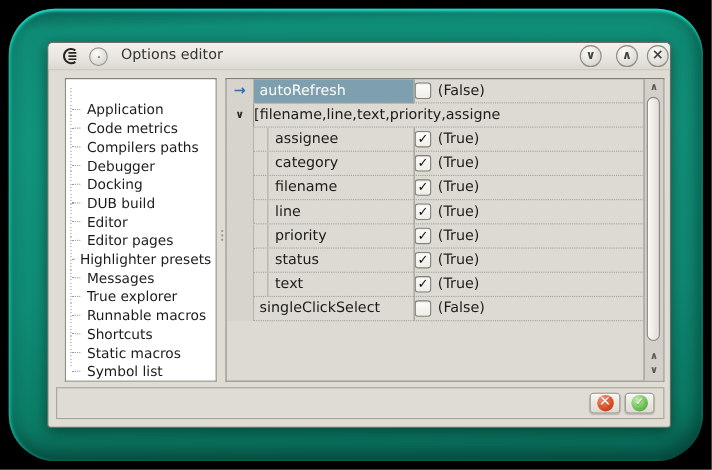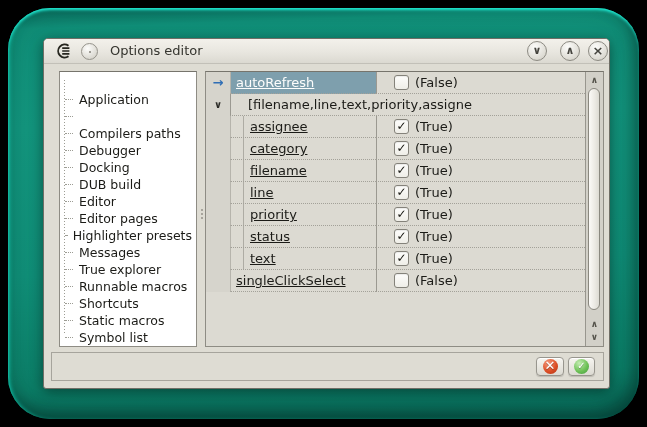--- a/index.html
+++ b/index.html
@@ -67,26 +67,26 @@
   .rows{position:absolute;left:0;top:0;right:18px;bottom:0;overflow:hidden;}
   .grow{display:flex;height:22px;}
   .g-gut{width:24px;background:#d6d4cc;position:relative;flex:none;}
   .g-arrow,.g-chev{display:none;position:absolute;left:4px;top:0;width:16px;height:22px;
     text-align:center;line-height:21px;}
   .g-arrow{color:#2f6eb5;font-weight:bold;font-size:13px;}
   .g-chev{color:#2c2c28;font-size:10px;font-weight:bold;}
   .grow[data-g="arrow"] .g-arrow{display:block;}
   .grow[data-g="chevron"] .g-chev{display:block;}
   .g-name{width:146px;flex:none;display:flex;align-items:center;box-sizing:border-box;
-    border-left:1px solid #b6b4ac;border-bottom:1px dotted #a3a199;font-size:13px;color:#1b1b17;overflow:hidden;text-decoration:underline;}
+    border-left:1px solid #b6b4ac;border-bottom:1px dotted #a3a199;font-size:13px;color:#1b1b17;overflow:hidden;}
   .grow.lvl0 .g-name{padding-left:5px;}
   .guide{display:none;}
   .grow.lvl1 .guide{display:block;width:0;align-self:stretch;border-left:1px solid #aeaca4;margin-left:12px;margin-right:6px;}
   .grow.sel .g-name{background:#7e9fad;color:#fdfdfc;}
-  .g-val{flex:1;display:flex;align-items:center;box-sizing:border-box;padding-left:17px;
+  .g-val{flex:1;display:flex;align-items:center;box-sizing:border-box;padding-left:0;
     border-left:1px solid #9b9991;border-bottom:1px dotted #a3a199;overflow:hidden;}
   .cb{width:15px;height:15px;border:1px solid #84827a;border-radius:3px;box-sizing:border-box;
     background:linear-gradient(180deg,#fdfdfb,#efeee8);flex:none;margin-right:6px;
     text-align:center;line-height:13px;font-size:12px;font-weight:bold;color:#14140f;
     box-shadow:inset 0 1px 1px rgba(0,0,0,.07);}
   .vt{font-size:13px;color:#1b1b17;white-space:nowrap;overflow:hidden;}
   
   .vscroll{position:absolute;right:0;top:0;bottom:0;width:18px;background:#d2d0c8;
     border-left:1px solid #98968e;box-sizing:border-box;}
   .sc-btn{position:absolute;left:0;width:100%;height:12px;text-align:center;font-size:9px;
@@ -132,20 +132,21 @@
 
   <div class="tree">
     <div class="tree-rail"></div>
     <div>
         <div class="titem">
     <span class="branch"></span>
     <span class="lbl">Application</span>
   </div>
         <div class="titem">
     <span class="branch"></span>
+    <span class="lbl">Code metrics</span>
   </div>
         <div class="titem">
     <span class="branch"></span>
     <span class="lbl">Compilers paths</span>
   </div>
         <div class="titem">
     <span class="branch"></span>
     <span class="lbl">Debugger</span>
   </div>
         <div class="titem">

